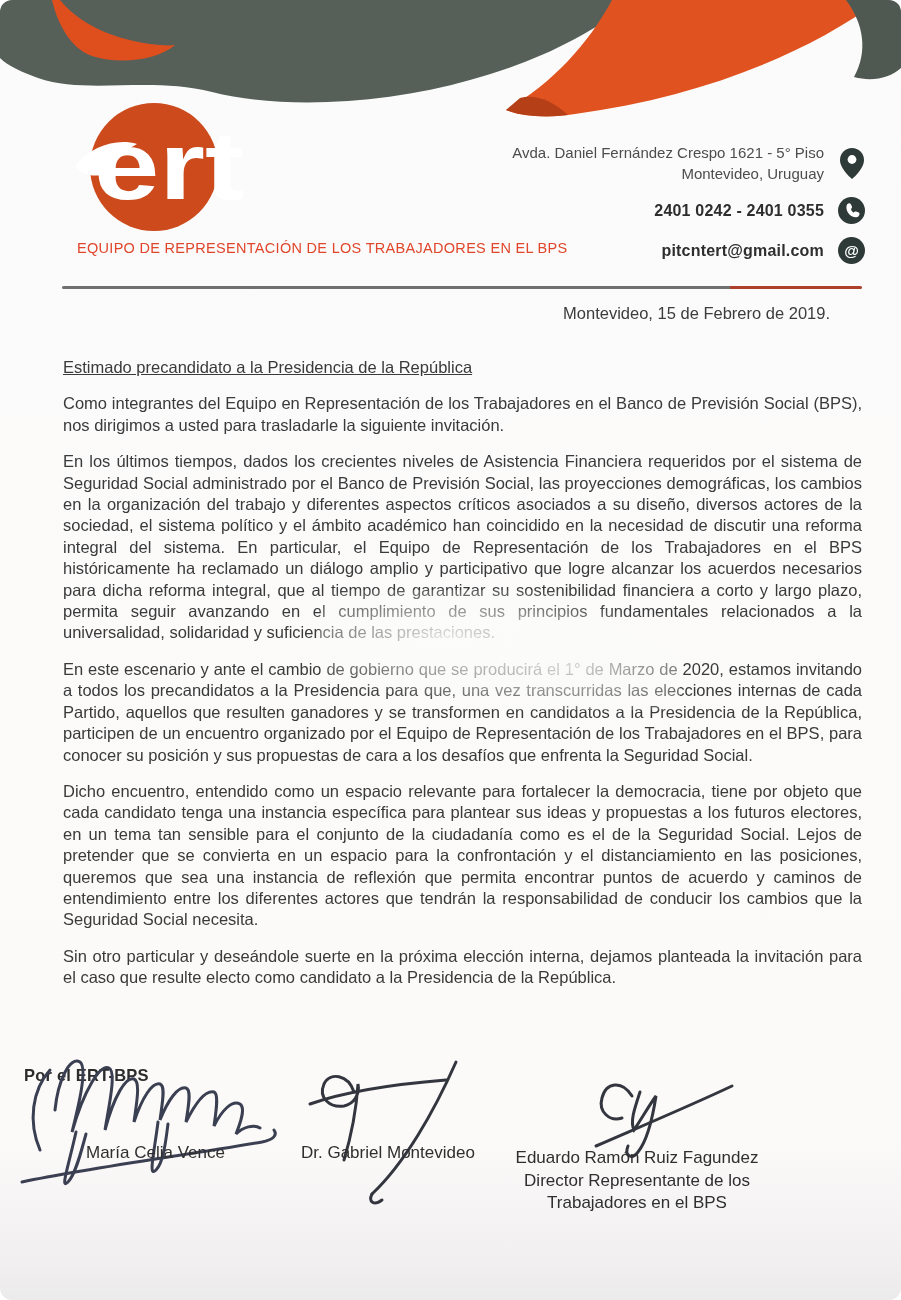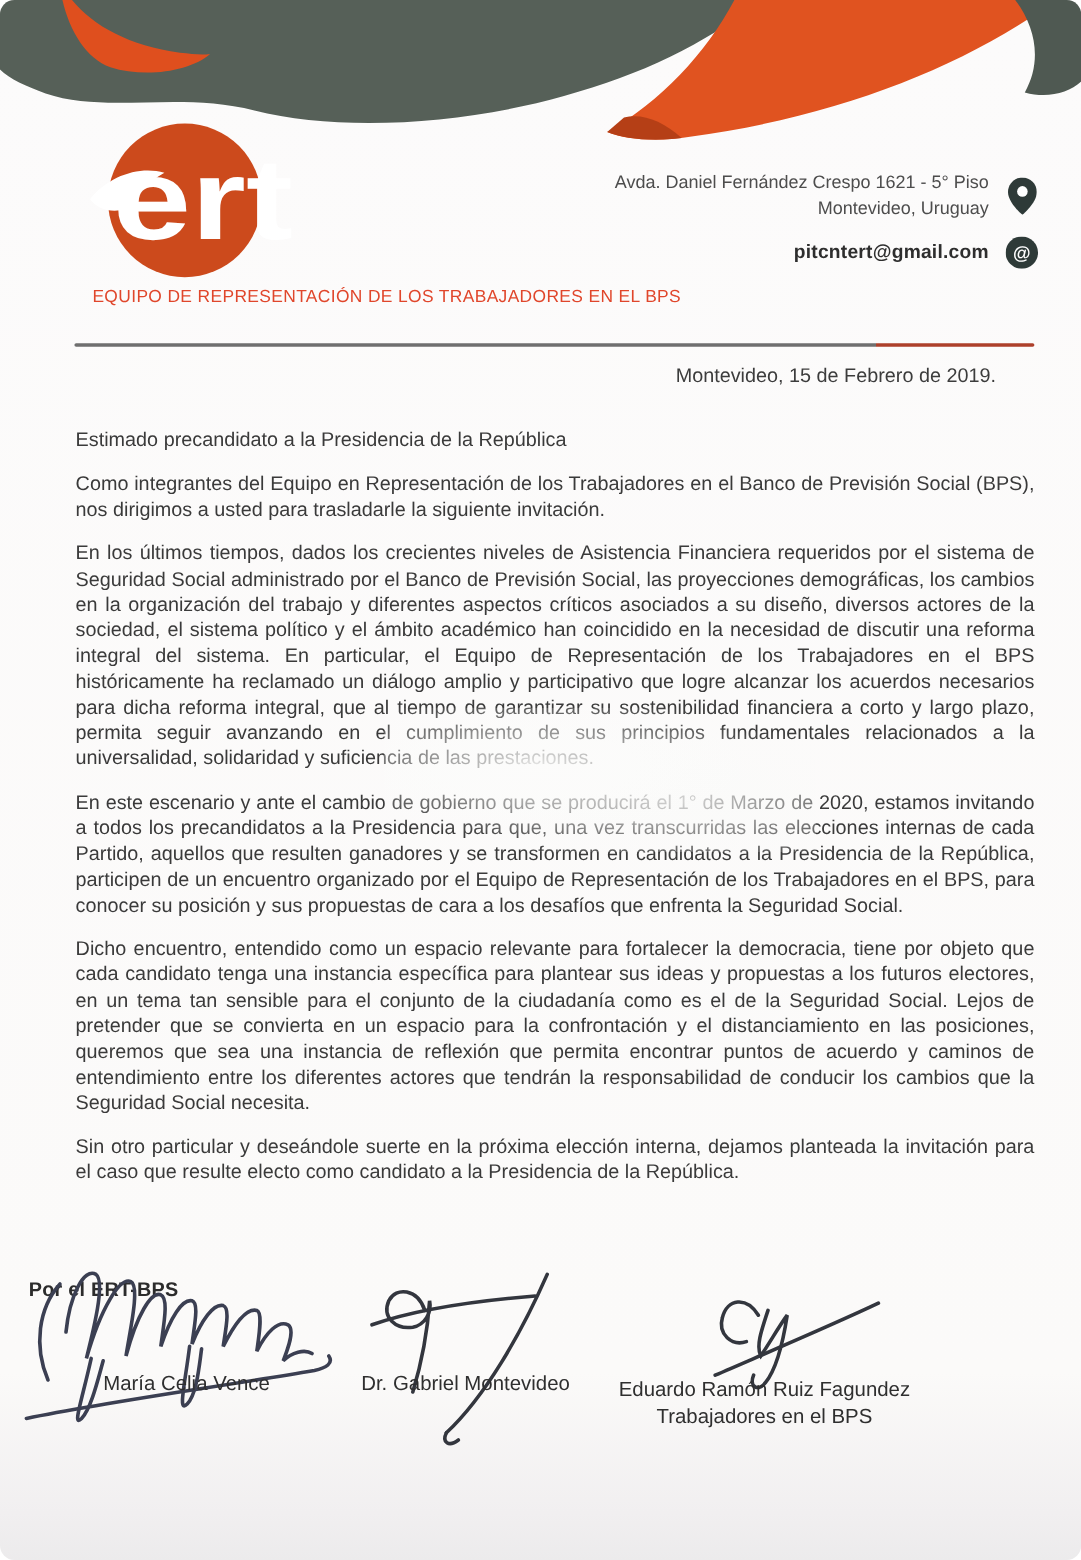--- a/index.html
+++ b/index.html
@@ -33,21 +33,21 @@
   .date-line{
     position:absolute;top:304px;right:71px;
     color:#3c3c3c;font-size:16.5px;
   }
   .body-text{
     position:absolute;left:63px;top:357px;width:799px;
     color:#3a3a3a;font-size:16.5px;line-height:21.4px;
   }
   .body-text p{margin:0 0 15px 0;text-align:justify;}
   .body-text p.no-justify{text-align:left;}
-  .salutation{margin-bottom:17px;}
+  .salutation{margin-bottom:17px;text-decoration:underline;}
   .closing{margin-top:3px;}
   .por-ert{
     position:absolute;left:24px;top:1066px;
     color:#2c2c2c;font-size:16.5px;font-weight:bold;letter-spacing:.2px;
   }
   .signatures{position:absolute;left:10px;top:1052px;width:780px;height:160px;}
   .sign-name{position:absolute;color:#2f2f2f;font-size:17px;white-space:nowrap;}
   .sign-name.n1{left:86px;top:1143px;}
   .sign-name.n2{left:301px;top:1143px;}
   .sign-block{position:absolute;left:502px;top:1147px;width:270px;text-align:center;}
@@ -84,20 +84,29 @@
   <div class="contact">
     <div class="contact-row">
       <div class="contact-text">
         <div>Avda. Daniel Fernández Crespo 1621 - 5° Piso</div>
         <div>Montevideo, Uruguay</div>
       </div>
       <span class="contact-icon">
         <svg width="24" height="31" viewBox="0 0 24 31">
           <path d="M12,0 C5.4,0 0,5.4 0,12 C0,21.2 12,31 12,31 C12,31 24,21.2 24,12 C24,5.4 18.6,0 12,0 Z" fill="#2e3a38"></path>
           <circle cx="12" cy="11.5" r="4.4" fill="#ffffff"></circle>
+        </svg>
+      </span>
+    </div>
+    <div class="contact-row">
+      <div class="contact-text strong">2401 0242 - 2401 0355</div>
+      <span class="contact-icon">
+        <svg width="27" height="27" viewBox="0 0 27 27">
+          <circle cx="13.5" cy="13.5" r="13.5" fill="#2e3a38"></circle>
+          <path d="M9.2,7.2 C10.6,5.8 12.2,5.9 13,7.4 L13.9,9.4 C14.3,10.3 13.9,11.3 13,11.8 C13.1,13.4 14.2,15 15.8,15.6 C16.2,14.7 17.2,14.2 18.1,14.5 L20.2,15.2 C21.8,15.8 22,17.4 20.7,18.9 C18.6,21.3 14.5,20.5 11.5,17.5 C8.5,14.5 7.6,9.8 9.2,7.2 Z" fill="#ffffff"></path>
         </svg>
       </span>
     </div>
     <div class="contact-row">
       <div class="contact-text strong">pitcntert@gmail.com</div>
       <span class="contact-icon">
         <svg width="27" height="27" viewBox="0 0 27 27">
           <circle cx="13.5" cy="13.5" r="13.5" fill="#2e3a38"></circle>
           <text x="13.5" y="18.6" font-family="Liberation Sans, sans-serif" font-size="15" font-weight="bold" fill="#ffffff" text-anchor="middle">@</text>
         </svg>
@@ -140,16 +149,17 @@
       <path d="M622,44 C612,28 596,30 592,46 C588,60 600,70 612,66"></path>
       <path d="M630,40 C624,58 620,70 624,78 C632,66 640,52 646,44 C642,70 636,90 628,100 C622,108 614,104 618,94"></path>
       <path d="M586,94 C632,74 684,52 722,34"></path>
     </g>
   </svg>
 
   <div class="sign-name n1">María Celia Vence</div>
   <div class="sign-name n2">Dr. Gabriel Montevideo</div>
   <div class="sign-block">
     <div>Eduardo Ramón Ruiz Fagundez</div>
+    <div>Director Representante de los</div>
     <div>Trabajadores en el BPS</div>
   </div>
 
 </div>
 
 </body></html>

